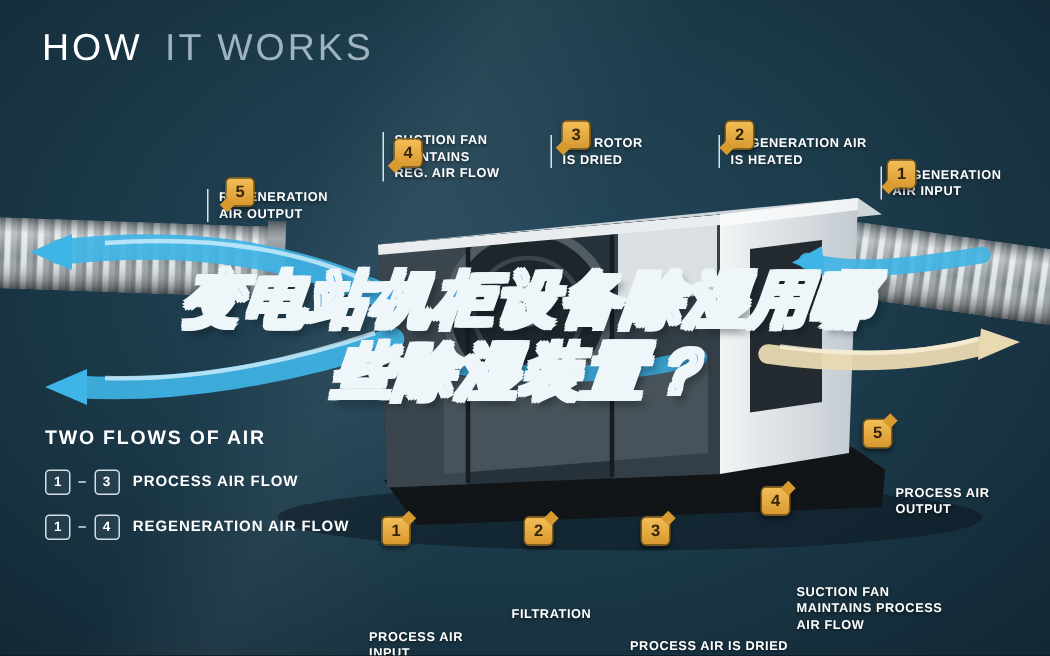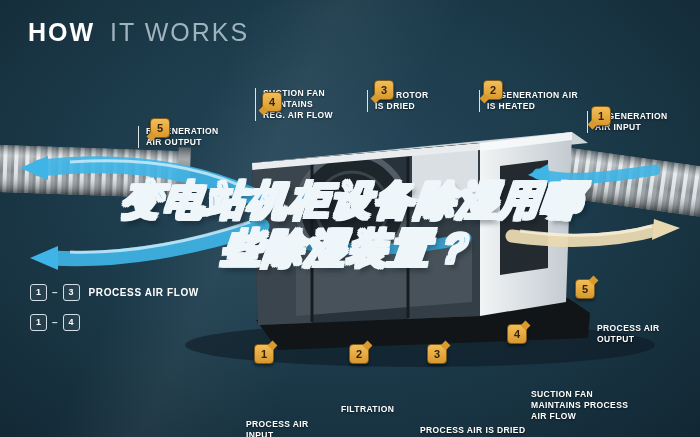--- a/index.html
+++ b/index.html
@@ -9,21 +9,21 @@
     background:radial-gradient(ellipse at 48% 42%, #27495c 0%, #1c3b4b 48%, #122733 100%);
   }
   .stage::before{
     content:"";position:absolute;inset:0;pointer-events:none;
     background:linear-gradient(115deg, transparent 28%, rgba(255,255,255,.05) 38%, transparent 52%);
   }
   .scene{position:absolute;left:0;top:0;z-index:1;}
 
   
   .title{position:absolute;left:28px;top:18px;z-index:4;letter-spacing:2px;font-size:25px;white-space:nowrap;}
-  .t-strong{color:#ffffff;font-weight:700;}
+  .t-strong{color:#ffffff;font-weight:400;}
   .t-light{color:#9fb4bf;font-weight:400;margin-left:6px;}
 
   
   .co{
     position:absolute;z-index:5;color:#fff;text-transform:uppercase;
     font-weight:bold;font-size:8.5px;line-height:11px;letter-spacing:.4px;
     white-space:pre-line;text-shadow:0 1px 2px rgba(0,0,0,.5);margin-top:48px;
   }
   .co.lined{border-left:1px solid rgba(255,255,255,.85);padding-left:7px;}
 
@@ -185,26 +185,28 @@
   <span class="pin tail-t" style="left:427px;top:344px">3</span>
   <span class="pin tail-t" style="left:507px;top:324px">4</span>
   <span class="pin tail-t" style="left:575px;top:279px">5</span>
 
   <div class="overlay">
     <div>变电站机柜设备除湿用哪</div>
     <div>些除湿装置？</div>
   </div>
 
   <div class="legend">
+    <div class="legend-heading">TWO FLOWS OF AIR</div>
     <div class="legend-item">
       <span class="lbadge">1</span>
       <span class="ldash">–</span>
       <span class="lbadge">3</span>
       <span class="llabel">PROCESS AIR FLOW</span>
     </div>
     <div class="legend-item">
       <span class="lbadge">1</span>
       <span class="ldash">–</span>
       <span class="lbadge">4</span>
+      <span class="llabel">REGENERATION AIR FLOW</span>
     </div>
   </div>
 
 </div>
 
 </body></html>

